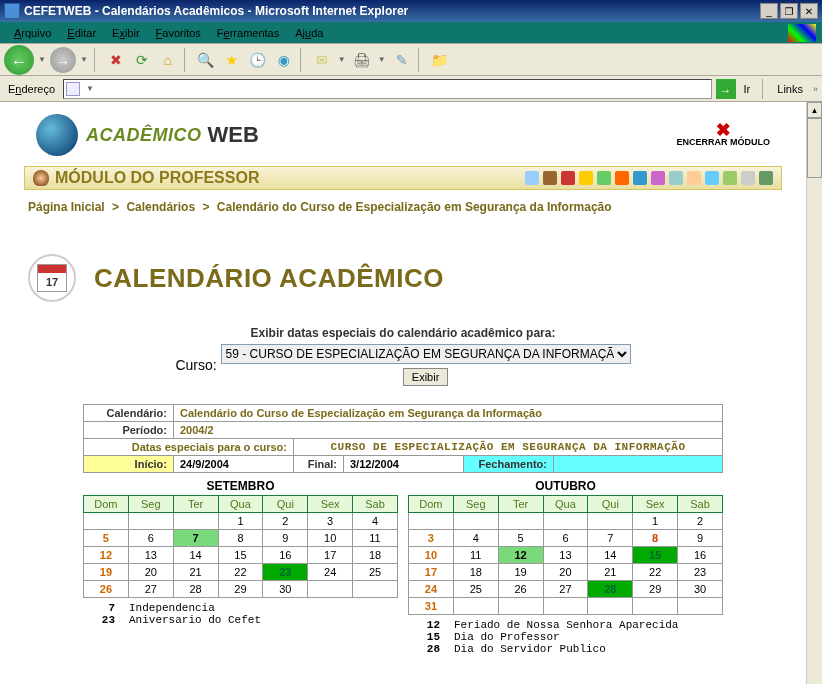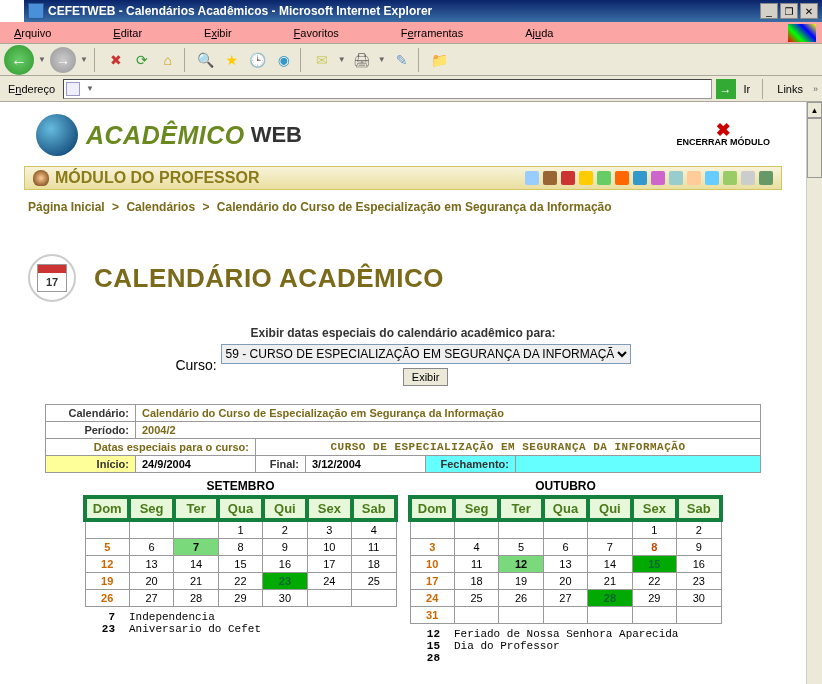--- a/index.html
+++ b/index.html
@@ -1,24 +1,24 @@
 <!DOCTYPE html>
 <html><head>
 <meta charset="utf-8">
 <style>
 * { box-sizing: border-box; margin: 0; padding: 0; }
 body { font-family: Tahoma, Arial, sans-serif; font-size: 11px; background: #fff; width: 822px; }
 
 
-.titlebar { background: linear-gradient(#0a246a, #3a6ea5); color: #fff; height: 22px; display: flex; align-items: center; padding: 0 4px; font-size: 12px; margin-left: 24px; }
+.titlebar { background: linear-gradient(#0a246a, #3a6ea5); color: #fff; height: 22px; display: flex; align-items: center; padding: 0 4px; font-size: 12px; }
 .titlebar .ie-icon { width: 16px; height: 16px; background: #4a90d9; margin-right: 4px; border: 1px solid #2a5a9a; }
 .titlebar .title { flex: 1; font-weight: bold; }
 .titlebar .winbtn { width: 18px; height: 16px; background: #d4d0c8; border: 1px solid #888; margin-left: 2px; display: flex; align-items: center; justify-content: center; font-size: 10px; color: #000; cursor: pointer; font-family: Arial; }
 
-.menubar { background: #fca5a5; height: 22px; display: flex; align-items: center; padding: 0 6px; border-bottom: 1px solid #aca899; gap: 46px; }
+.menubar { background: #0f766e; height: 22px; display: flex; align-items: center; padding: 0 6px; border-bottom: 1px solid #aca899; }
 .menubar .menu-item { padding: 2px 8px; cursor: pointer; }
 .menubar .menu-item .ul { text-decoration: underline; }
 .menubar .flag { margin-left: auto; width: 28px; height: 18px; background: linear-gradient(45deg,#f00,#0f0,#00f,#ff0); }
 
 .toolbar { background: #ece9d8; height: 32px; display: flex; align-items: center; padding: 0 4px; border-bottom: 1px solid #aca899; gap: 2px; }
 .tbtn { width: 24px; height: 24px; border: 1px solid transparent; border-radius: 3px; display: flex; align-items: center; justify-content: center; cursor: pointer; font-size: 14px; }
 .tbtn.back { width: 30px; height: 30px; background: radial-gradient(#6c6,#393); border-radius: 50%; color: #fff; font-size: 16px; }
 .tbtn.fwd { width: 26px; height: 26px; background: radial-gradient(#ccc,#999); border-radius: 50%; color: #fff; }
 .tsep { width: 6px; height: 24px; border-left: 1px solid #aca899; margin: 0 2px; }
 .drop { font-size: 8px; color: #666; padding: 0 2px; cursor: pointer; }
@@ -38,21 +38,21 @@
 
 .page { padding: 0; background: #fff; height: 610px; overflow: hidden; position: relative; }
 .vscroll { position: absolute; right: 0; top: 0; width: 16px; height: 100%; background: #ece9d8; border-left: 1px solid #ccc; }
 .vscroll .arr { height: 16px; background: #ece9d8; border: 1px solid #999; display: flex; align-items: center; justify-content: center; font-size: 8px; cursor: pointer; }
 .vscroll .thumb { height: 60px; background: #ece9d8; border: 1px solid #999; margin-top: 0; cursor: pointer; }
 .content { padding: 12px 24px 0 24px; margin-right: 16px; }
 
 .topbar { display: flex; align-items: center; padding: 0 12px; }
 .logo-area { display: flex; align-items: center; flex: 1; }
 .logo-icon { width: 42px; height: 42px; background: radial-gradient(circle at 35% 35%, #6bd, #036); border-radius: 50%; position: relative; margin-right: 8px; }
-.logo-text1 { color: #6a8a1f; font-weight: bold; font-size: 25px; font-style: italic; letter-spacing: 0.5px; }
+.logo-text1 { color: #6a8a1f; font-weight: bold; font-size: 18px; font-style: italic; letter-spacing: 0.5px; }
 .logo-text2 { color: #333; font-weight: bold; font-size: 22px; margin-left: 6px; }
 .end-sess { text-align: center; font-size: 9px; font-weight: bold; cursor: pointer; }
 .end-sess .x { color: #c00; font-size: 18px; line-height: 14px; }
 
 .modbar { background: linear-gradient(#f8f3d9, #e9dfa0); border: 1px solid #d4c560; height: 24px; margin: 10px 0 0 0; display: flex; align-items: center; padding: 0 8px; }
 .modbar .grad { width: 16px; height: 16px; background: radial-gradient(#fc9,#630); border-radius: 50% 50% 40% 40%; margin-right: 6px; }
 .modbar .txt { color: #8a7a1a; font-weight: bold; font-size: 16px; flex: 1; }
 .modbar .icons { display: flex; gap: 4px; }
 .modbar .mini { width: 14px; height: 14px; cursor: pointer; border-radius: 2px; }
 
@@ -67,34 +67,34 @@
 .cal-icon .inner::before { content:''; position:absolute; top:0; left:0; right:0; height:8px; background:#c33; }
 .cal-icon .num { position: absolute; top: 20px; left: 0; right: 0; text-align: center; font-size: 11px; font-weight: bold; color: #333; }
 .cal-title { color: #7a6a1a; font-weight: bold; font-size: 26px; letter-spacing: 0.5px; }
 
 .filter { text-align: center; margin: 0 0 18px 0; }
 .filter .lbl { font-weight: bold; font-size: 12px; color: #333; }
 .filter .row { display: flex; align-items: center; justify-content: center; gap: 4px; margin-top: 4px; }
 .filter select { font-size: 12px; border: 1px solid #7f9db9; height: 20px; width: 410px; }
 .filter .btn { font-size: 11px; padding: 2px 8px; border: 1px solid #888; background: #ece9d8; cursor: pointer; margin-top: 4px; }
 
-.info-tbl { border-collapse: collapse; width: 716px; margin: 0 auto; font-size: 11px; }
+.info-tbl { border-collapse: collapse; width: 640px; margin: 0 auto; font-size: 11px; }
 .info-tbl td { border: 1px solid #999; padding: 2px 6px; font-weight: bold; }
 .info-tbl .klabel { text-align: right; font-weight: bold; color: #333; background: #fff; width: 90px; }
 .info-tbl .kval { color: #7a6a1a; font-weight: bold; }
 .info-tbl .crs { color: #7a6a1a; font-weight: bold; text-align: center; font-family: "Courier New", monospace; letter-spacing: 0.5px; }
 .info-tbl .spec { color: #7a6a1a; font-weight: bold; text-align: right; }
 .info-tbl .yellow { background: #ffff99; }
 .info-tbl .cyan { background: #66ffff; }
 
 .months { display: flex; gap: 10px; width: 640px; margin: 4px auto 0; }
 .month { flex: 1; }
 .month .mname { text-align: center; font-weight: bold; font-size: 12px; padding: 2px; }
 .mtbl { border-collapse: collapse; width: 100%; }
-.mtbl th { border: 4px solid #15803d; background: #e7f7da; color: #4a7a1a; font-weight: bold; font-size: 13px; padding: 2px 0; width: 14.28%; }
+.mtbl th { border: 1px solid #15803d; background: #e7f7da; color: #4a7a1a; font-weight: normal; font-size: 11px; padding: 2px 0; width: 14.28%; }
 .mtbl td { border: 1px solid #999; text-align: center; font-size: 11px; padding: 2px 0; height: 16px; }
 .mtbl td.sun { color: #c60; font-weight: bold; }
 .mtbl td.hl-g { background: #7ad97a; font-weight: bold; }
 .mtbl td.hl-d { background: #0a0; color: #063; font-weight: bold; }
 .mtbl td.red { color: #c40; font-weight: bold; }
 
 .events { font-size: 11px; margin-top: 4px; font-family: "Courier New", monospace; }
 .events .erow { display: flex; }
 .events .eday { width: 46px; text-align: right; padding-right: 14px; font-weight: bold; }
 .events .etxt { flex: 1; }
@@ -400,19 +400,20 @@
           <div class="erow">
               <div class="eday">12</div>
               <div class="etxt">Feriado de Nossa Senhora Aparecida</div>
             </div>
           <div class="erow">
               <div class="eday">15</div>
               <div class="etxt">Dia do Professor</div>
             </div>
           <div class="erow">
               <div class="eday">28</div>
+              <div class="etxt">Dia do Servidor Publico</div>
             </div>
         </div>
       </div>
     </div>
 
   </div>
 </div>
 
 </body></html>

